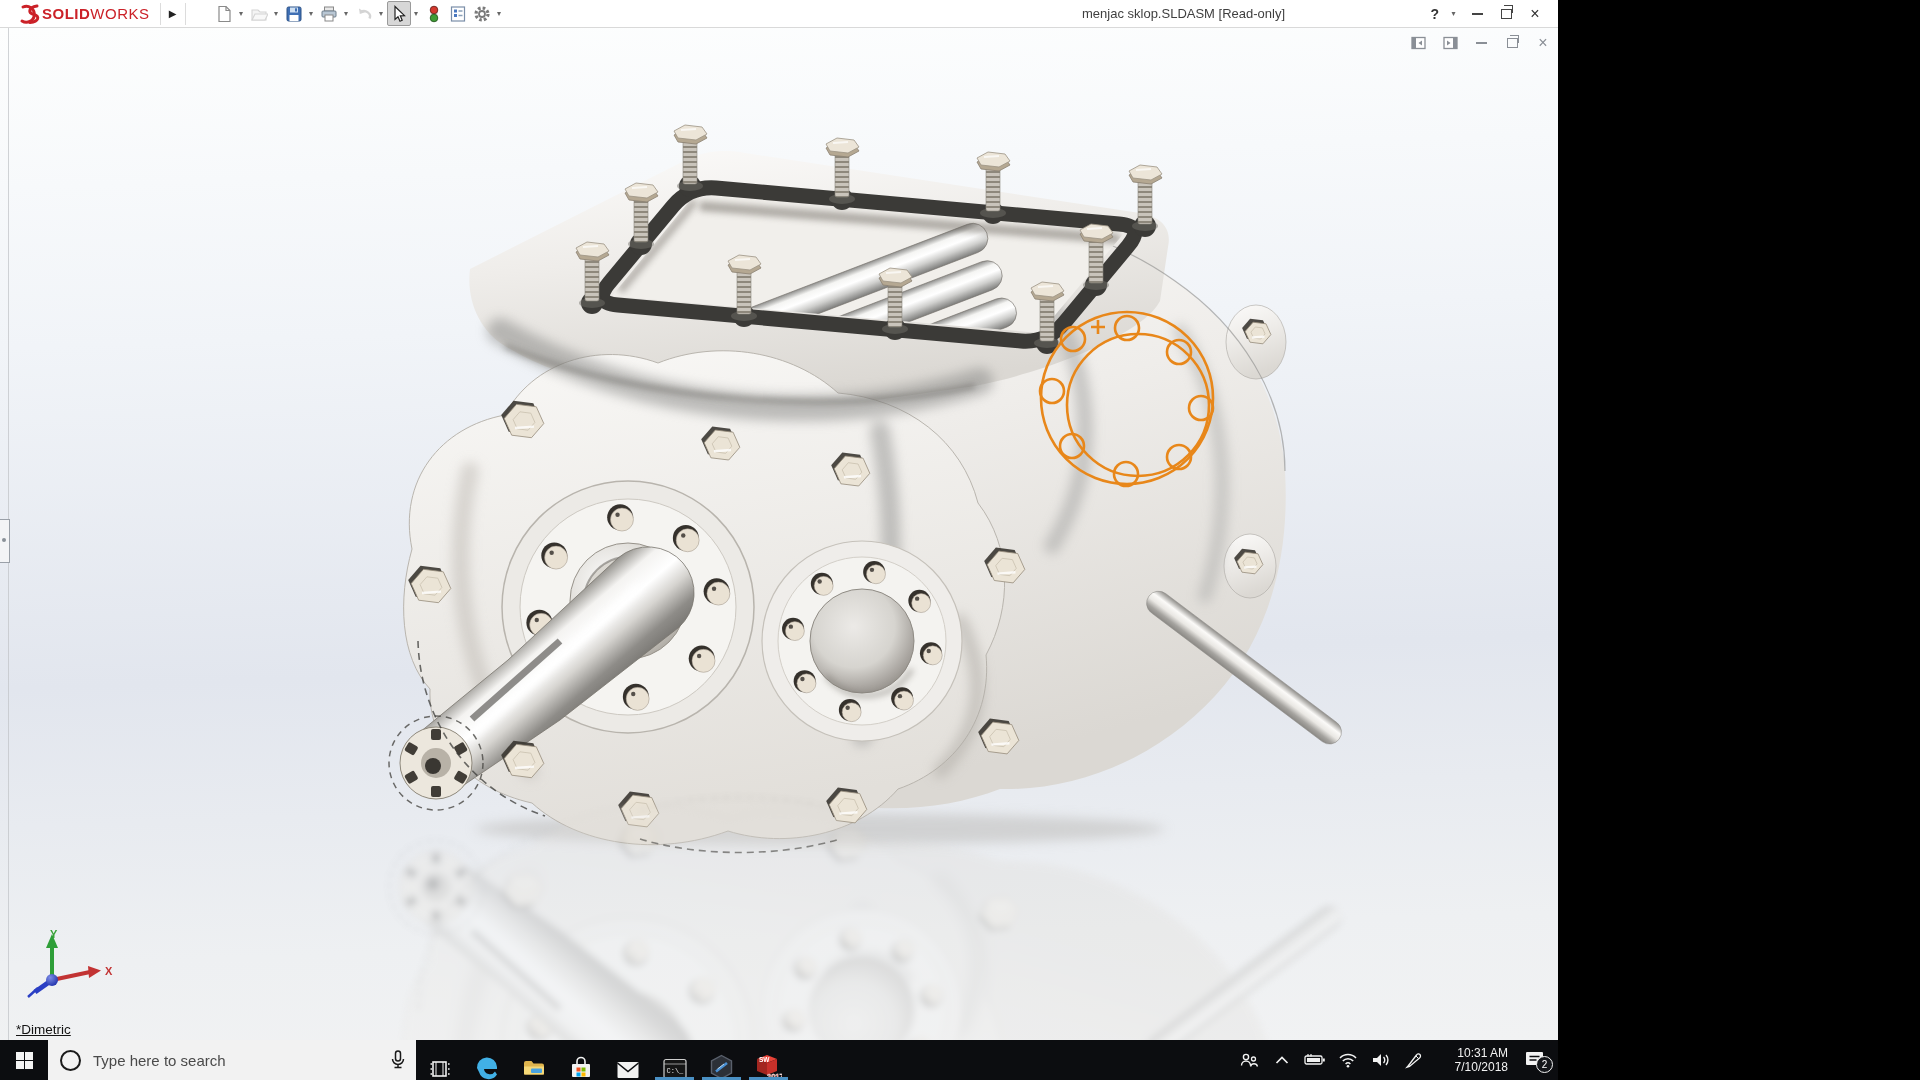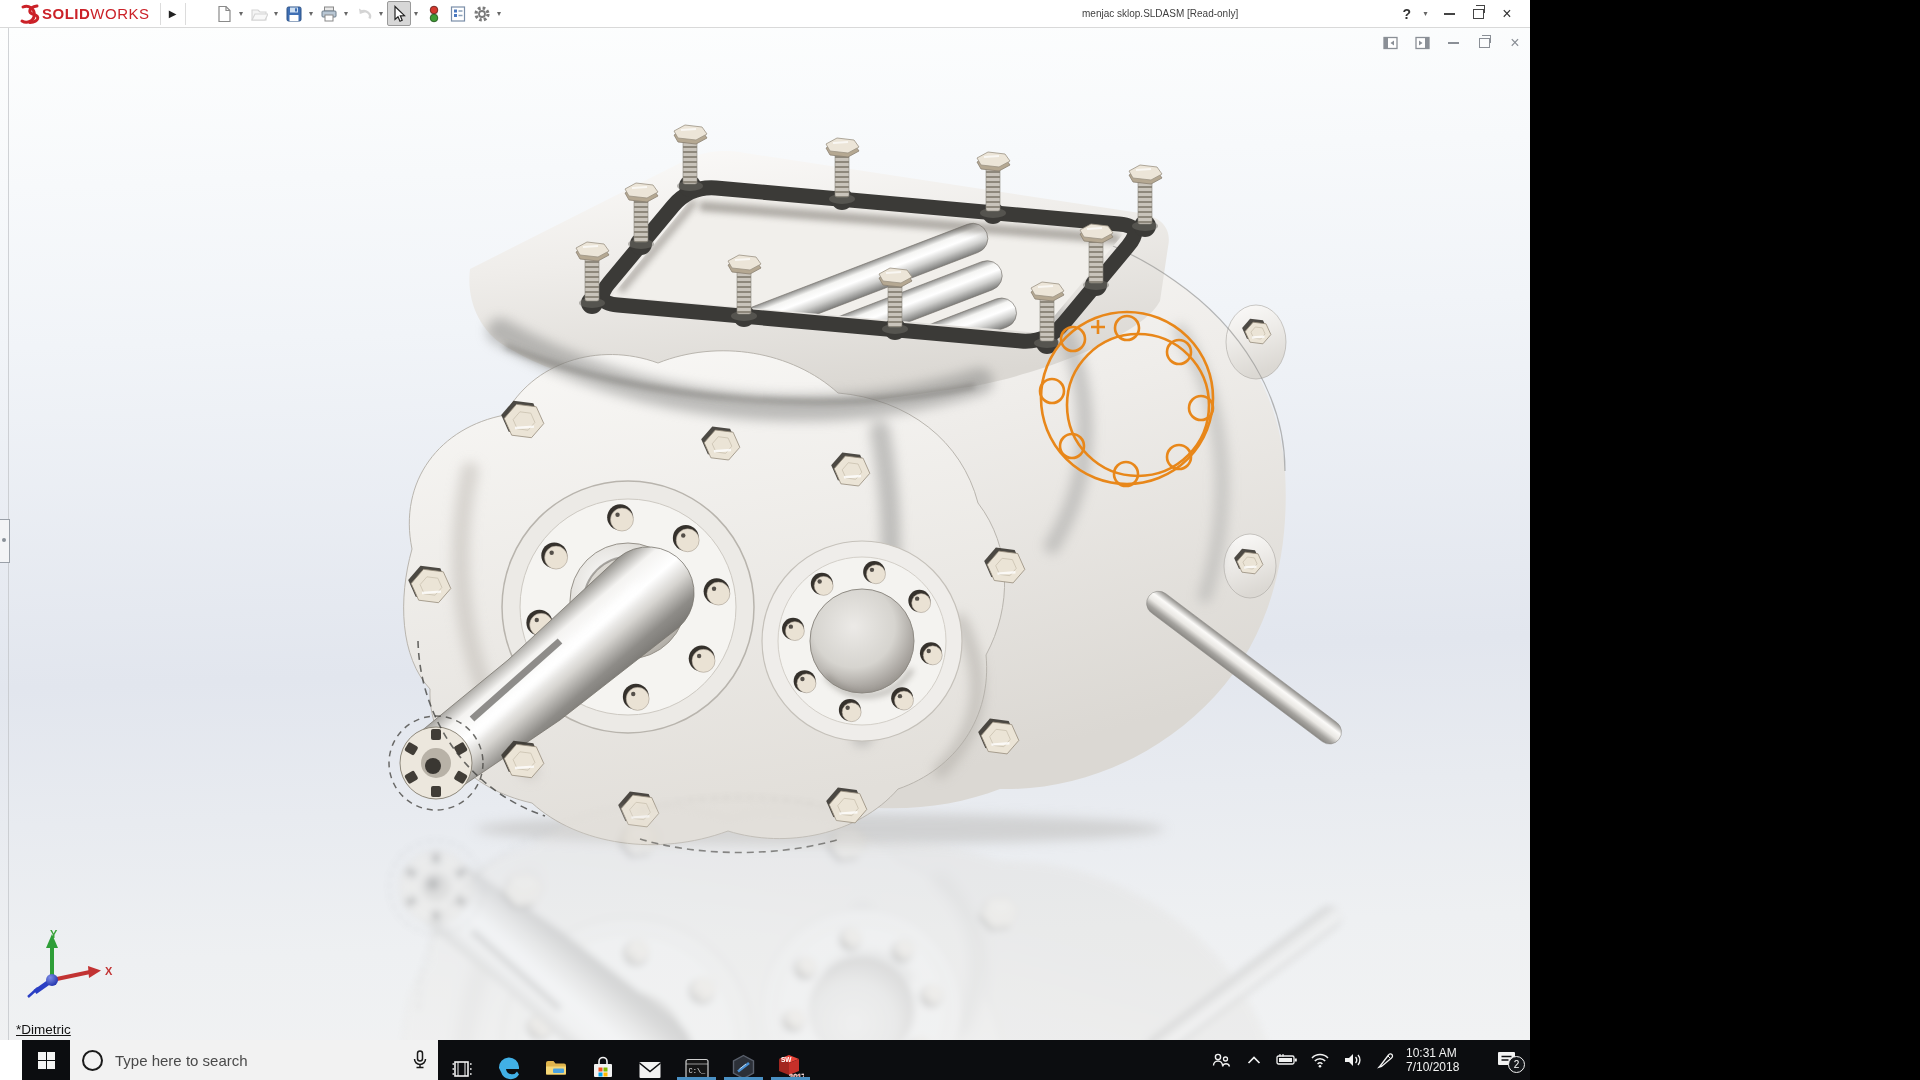--- a/index.html
+++ b/index.html
@@ -1,32 +1,32 @@
 <!DOCTYPE html>
 <html><head>
 <meta charset="utf-8">
 <style>
   html,body{margin:0;padding:0;background:#000;}
   .screen{position:relative;width:1530px;height:1080px;overflow:hidden;
-    font-family:"Liberation Sans",sans-serif;background:#fff;-webkit-user-select:none;user-select:none;}
+    font-family:"Liberation Sans",sans-serif;background:#fff;-webkit-user-select:none;user-select:none;padding-left:28px;}
 
   
   .titlebar{position:absolute;top:0;left:0;right:0;height:27px;background:#ffffff;
     border-bottom:1px solid #d9d9d9;display:flex;align-items:center;}
   .logo{display:flex;align-items:center;padding-left:10px;gap:2px;}
   .brandtext{font-size:15px;letter-spacing:.5px;color:#cb2128;}
   .brandtext b{font-weight:bold;}
   .flyout{width:24px;height:22px;margin-left:10px;border-left:1px solid #dcdcdc;border-right:1px solid #dcdcdc;
     display:flex;align-items:center;justify-content:center;font-size:10px;color:#222;cursor:pointer;}
   .tools{display:flex;align-items:center;margin-left:26px;}
   .tbtn{height:23px;display:flex;align-items:center;justify-content:center;padding:0 2px;border:1px solid transparent;border-radius:2px;}
   .tbtn.active{background:#d7d7d7;border-color:#9a9a9a;}
   .tbtn.disabled{opacity:.42;filter:grayscale(1);}
   .caret{font-size:8px;color:#666;width:11px;text-align:center;cursor:pointer;}
-  .title-center{position:absolute;left:1082px;top:0;height:27px;line-height:27px;font-size:10px;color:#3f3f3f;white-space:nowrap;}
+  .title-center{position:absolute;left:1082px;top:0;height:27px;line-height:27px;font-size:13px;color:#3f3f3f;white-space:nowrap;}
   .wincontrols{position:absolute;right:0;top:0;height:27px;display:flex;align-items:center;gap:7px;padding-right:12px;}
   .help{font-size:14px;font-weight:bold;color:#333;padding:0 2px;cursor:pointer;}
   .wc{width:22px;height:20px;display:flex;align-items:center;justify-content:center;cursor:pointer;}
   .min-glyph{width:11px;height:0;border-bottom:2px solid #444;}
   .restore-glyph{width:9px;height:8px;border:1.4px solid #444;position:relative;background:#fff;}
   .restore-glyph::before{content:'';position:absolute;left:2.5px;top:-4.5px;width:8px;height:7px;
     border-top:1.4px solid #444;border-right:1.4px solid #444;}
   .close-glyph{font-size:16px;color:#333;line-height:16px;}
 
   
@@ -40,33 +40,33 @@
   .dc{display:flex;align-items:center;justify-content:center;width:18px;height:16px;cursor:pointer;}
   .dc .min-glyph{border-color:#8a8f96;}
   .dc .restore-glyph{border-color:#8a8f96;background:transparent;}
   .dc .restore-glyph::before{border-color:#8a8f96;}
   .dc .close-glyph{color:#8a8f96;}
   .modelsvg{position:absolute;left:0;top:0;width:1920px;height:1013px;}
   .status-orient{position:absolute;left:16px;bottom:3px;font-size:13.5px;color:#141414;text-decoration:underline;}
   .triad{position:absolute;left:10px;bottom:40px;width:112px;height:72px;}
 
   
-  .taskbar{position:absolute;left:0;right:0;bottom:0;height:40px;background:#0c0d10;display:flex;align-items:stretch;z-index:5;margin-left:22px;}
+  .taskbar{position:absolute;left:0;right:0;bottom:0;height:40px;background:#0c0d10;display:flex;align-items:stretch;z-index:5;}
   .startbtn{width:48px;display:flex;align-items:center;justify-content:center;cursor:pointer;}
   .searchbox{width:346px;background:#f2f2f2;display:flex;align-items:center;gap:10px;padding:0 10px 0 12px;cursor:text;}
   .searchbox .ring{width:17px;height:17px;border:2.2px solid #1a1a1a;border-radius:50%;flex:none;}
   .searchbox input{flex:1;border:none;outline:none;background:transparent;font-size:15px;color:#3a3a3a;
     font-family:"Liberation Sans",sans-serif;}
   .searchbox input::placeholder{color:#4a4a4a;opacity:1;}
   .apps{display:flex;align-items:stretch;}
   .app{position:relative;width:47px;display:flex;align-items:flex-end;justify-content:center;cursor:pointer;}
   .app.running::after{content:'';position:absolute;left:4px;right:4px;bottom:0;height:3px;background:#4a90c4;}
   .tray{margin-left:auto;display:flex;align-items:center;}
   .trayicon{width:33px;height:40px;display:flex;align-items:center;justify-content:center;cursor:pointer;}
-  .clock{width:74px;text-align:left;color:#f2f2f2;font-size:12px;line-height:14px;cursor:pointer;padding:0 4px;}
+  .clock{width:74px;text-align:right;color:#f2f2f2;font-size:12px;line-height:14px;cursor:pointer;padding:0 4px;}
   .action{position:relative;width:46px;height:40px;display:flex;align-items:center;justify-content:center;cursor:pointer;}
   .badge{position:absolute;right:5px;bottom:7px;width:15px;height:15px;border-radius:50%;background:#14161a;
     border:1.4px solid #f2f2f2;color:#fff;font-size:10px;display:flex;align-items:center;justify-content:center;}
 </style>
 </head>
 <body>
 
 <div class="screen">
 
   <div class="titlebar">

